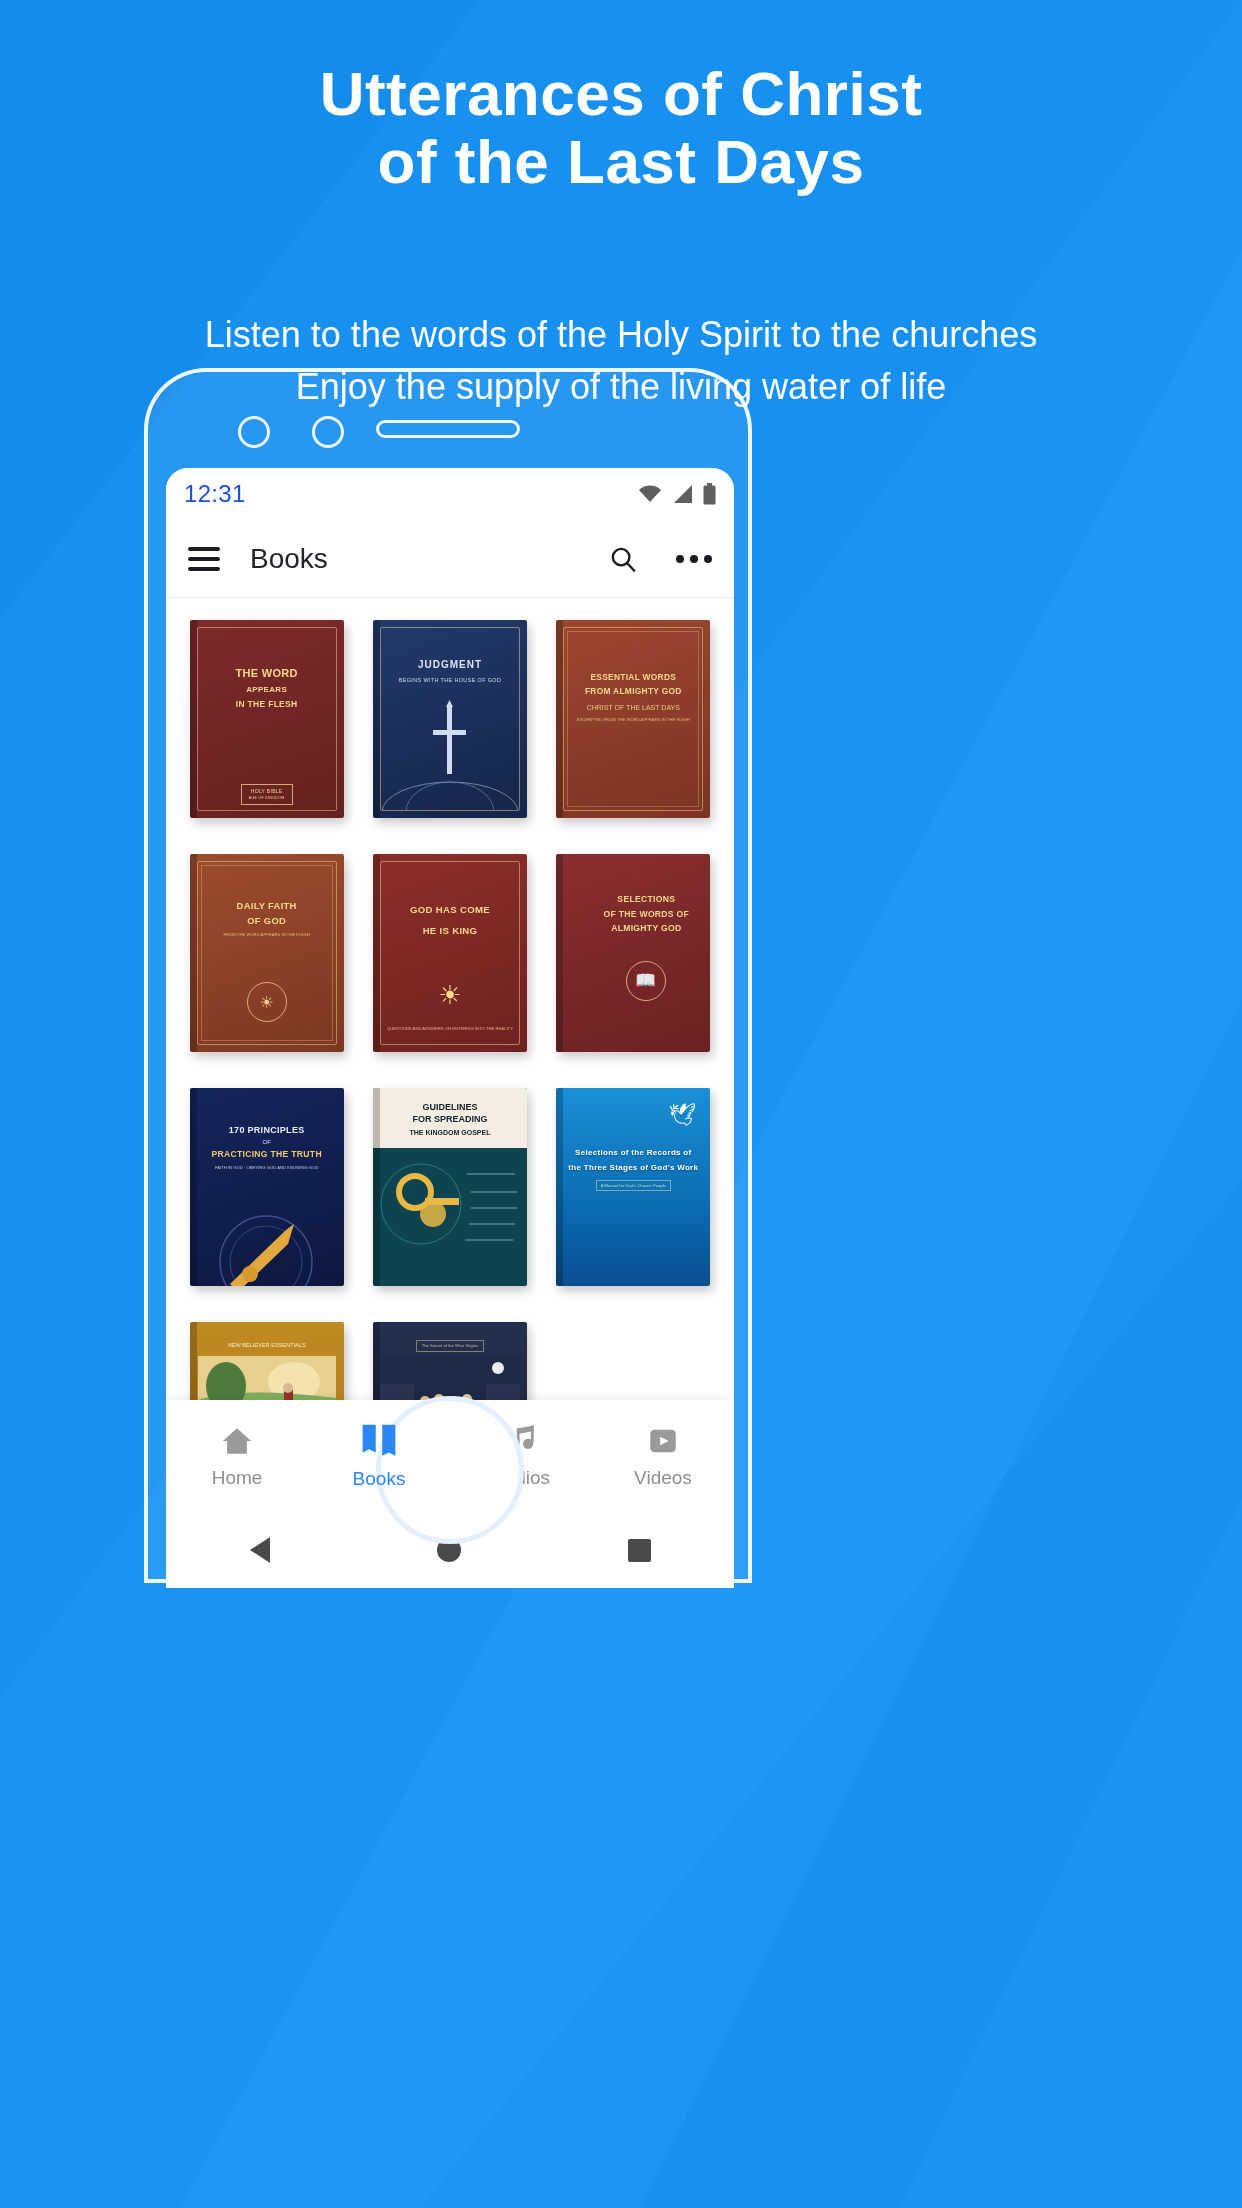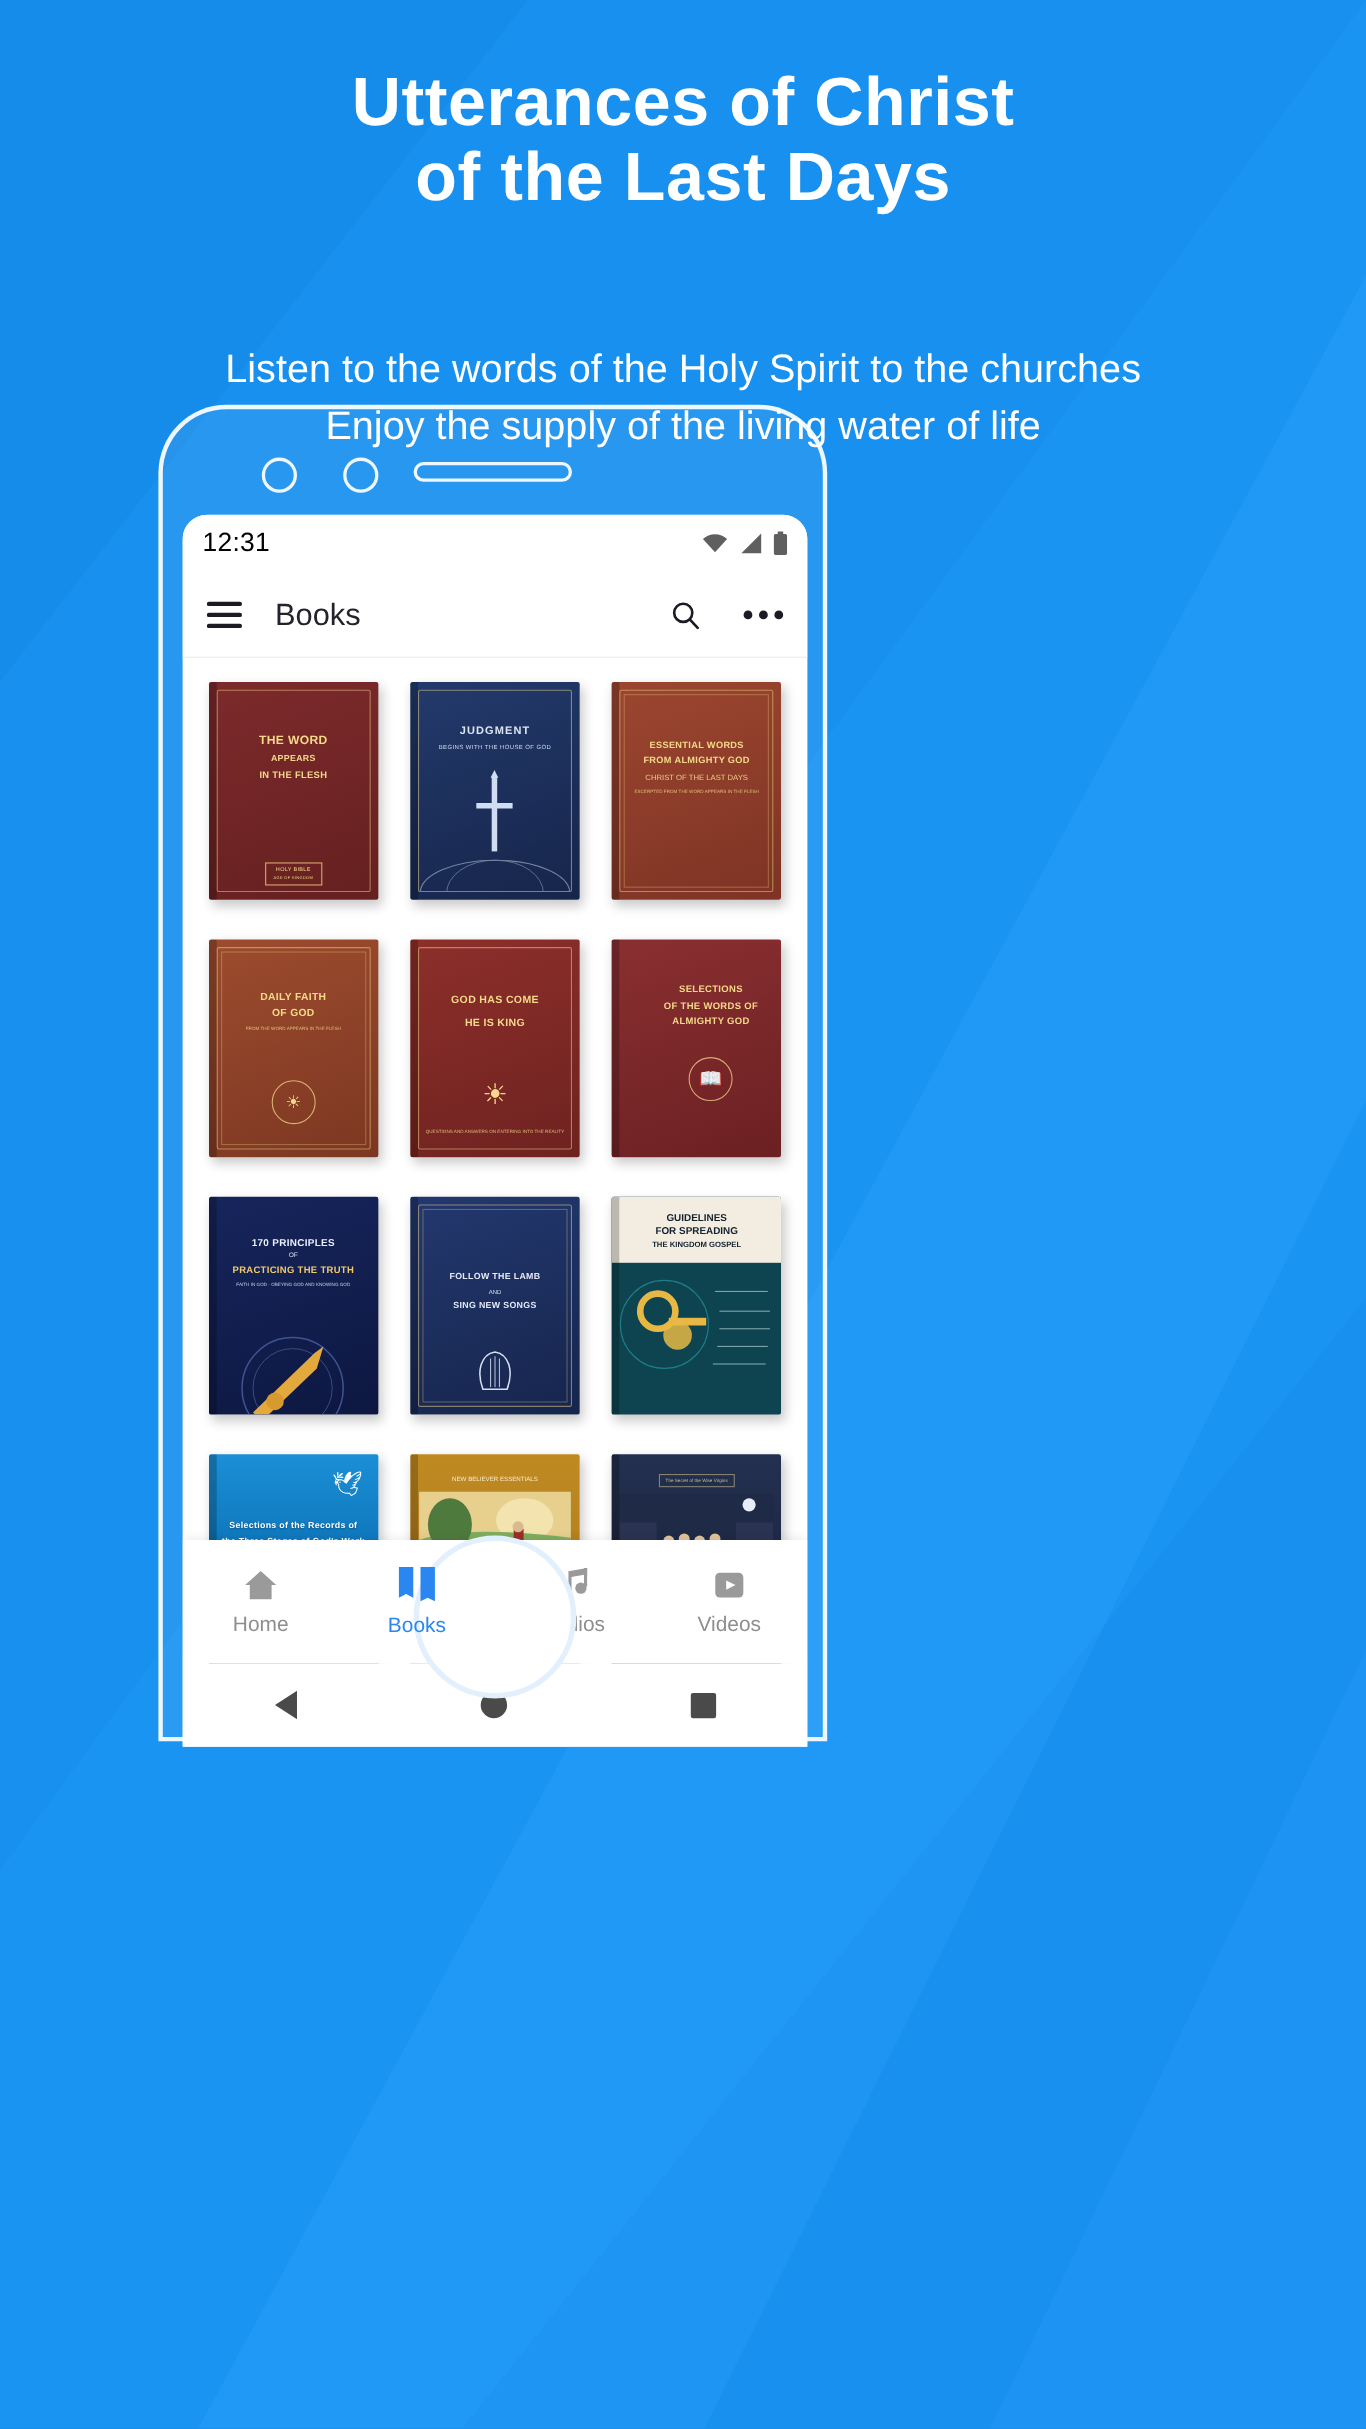--- a/index.html
+++ b/index.html
@@ -37,21 +37,21 @@
   
   #screen {
     position:absolute; left:18px; top:96px; width:568px; height:1120px;
     background:#fff; overflow:hidden;
     border-top-left-radius:22px; border-top-right-radius:22px;
   }
 
   
   #statusbar { height:52px; display:flex; align-items:center;
                padding:0 18px; background:#fff; }
-  #clock { font-size:24px; color:#000000; letter-spacing:.3px; }
+  #clock { font-size:24px; color:#1d4ed8; letter-spacing:.3px; }
   #statusicons { margin-left:auto; display:flex; align-items:center; gap:9px; }
 
   
   #toolbar { height:78px; display:flex; align-items:center; padding:0 22px;
              background:#fff; border-bottom:1px solid #ececec; }
   #hamburger { width:32px; display:flex; flex-direction:column; gap:6px; cursor:pointer; }
   #hamburger i { display:block; height:4px; background:#1b1b23; border-radius:2px; }
   #appTitle { font-size:28px; color:#23232b; margin-left:30px; }
   #toolbarRight { margin-left:auto; display:flex; align-items:center; gap:38px; }
   #dots { display:flex; gap:6px; }
@@ -264,35 +264,20 @@
         <div class="tiny">FAITH IN GOD · OBEYING GOD AND KNOWING GOD</div>
         <svg width="112" height="86" viewBox="0 0 112 86" style="position:absolute;bottom:0;left:20px">
           <circle cx="56" cy="62" r="46" fill="none" stroke="#3e5390" stroke-width="1.4"></circle>
           <circle cx="56" cy="62" r="36" fill="none" stroke="#3e5390" stroke-width=".8"></circle>
           <polygon points="20,84 76,30 84,24 78,44 28,92" fill="#e3a93c"></polygon>
           <circle cx="40" cy="74" r="8" fill="#d79a2e"></circle>
         </svg>
       </div>
         </div>
 
-      <div class="cell">
-          <div class="book c-lamb">
-        <div class="frame"></div>
-        <div class="frame2"></div>
-        <div class="bt" style="margin-top:52px;font-size:8px;">FOLLOW THE LAMB</div>
-        <div class="bs" style="font-size:5.4px;">AND</div>
-        <div class="bt" style="font-size:8px;margin-top:3px;">SING NEW SONGS</div>
-        <svg width="38" height="44" viewBox="0 0 38 44" style="margin-top:30px">
-          <path d="M8 40 C2 24 6 8 19 6 C32 8 36 24 30 40 Z" fill="none" stroke="#d7e0f3" stroke-width="1.4"></path>
-          <line x1="15" y1="12" x2="15" y2="38" stroke="#d7e0f3" stroke-width=".8"></line>
-          <line x1="19" y1="10" x2="19" y2="38" stroke="#d7e0f3" stroke-width=".8"></line>
-          <line x1="23" y1="12" x2="23" y2="38" stroke="#d7e0f3" stroke-width=".8"></line>
-        </svg>
-      </div>
-        </div>
 
       <div class="cell">
           <div class="book c-guide">
         <div class="guideTop">
           <div>GUIDELINES</div>
           <div>FOR SPREADING</div>
           <div class="guideSub">THE KINGDOM GOSPEL</div>
         </div>
         <svg width="150" height="110" viewBox="0 0 150 110" style="margin-top:4px">
           <circle cx="46" cy="52" r="40" fill="none" stroke="#1e7d88" stroke-width="1"></circle>

